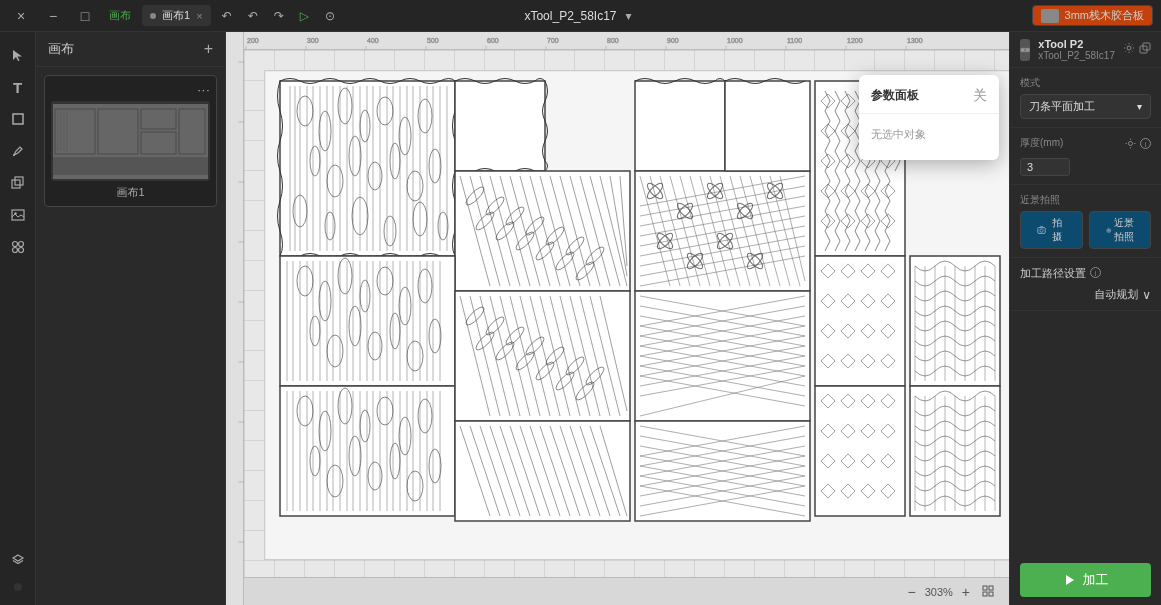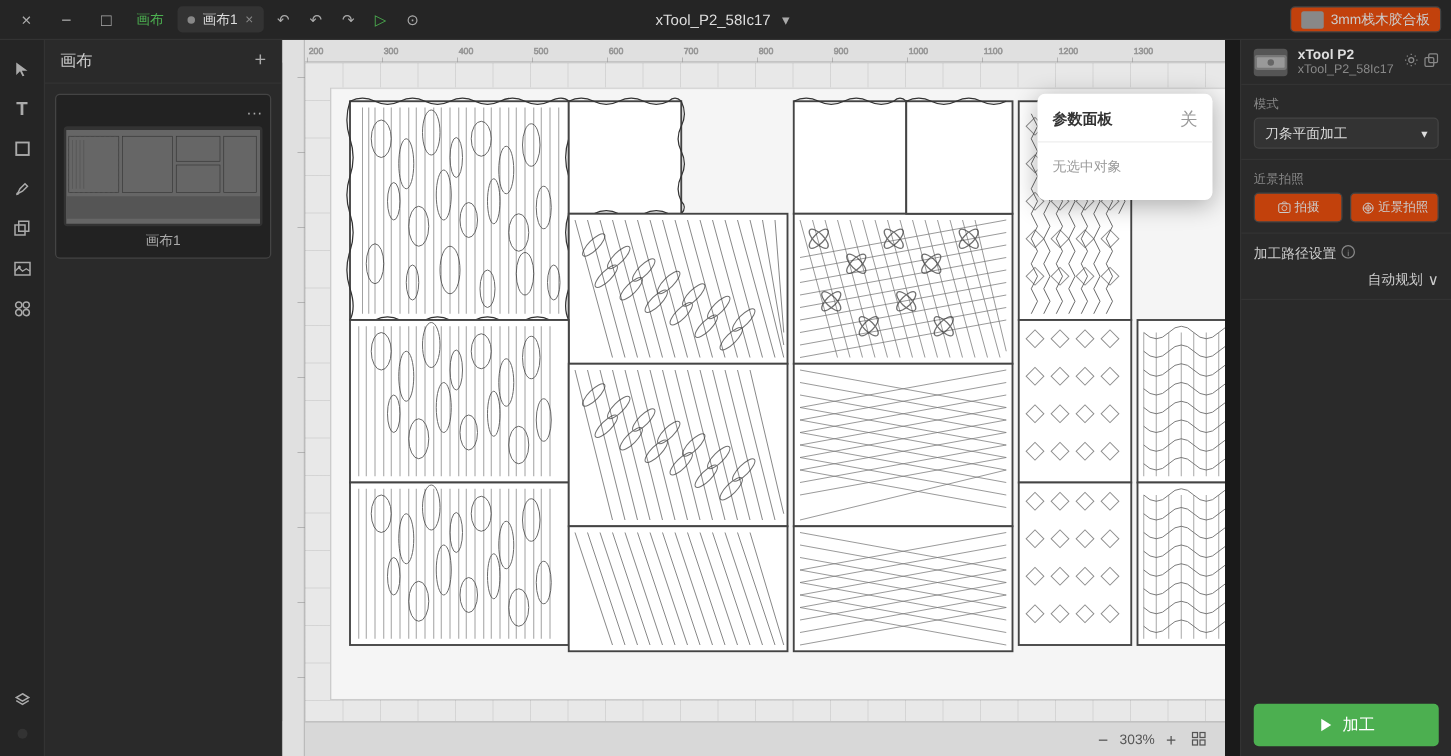--- a/index.html
+++ b/index.html
@@ -147,27 +147,26 @@
       justify-content: flex-end;
       padding: 0 12px;
       gap: 6px;
       font-size: 11px;
       color: #555;
     }
     .zoom-btn { background: none; border: none; color: #555; cursor: pointer; font-size: 14px; padding: 0 3px; }
     
     
     #right-panel {
-      width: 169px;
+      width: 152px;
       background: #2a2a2a;
       border-left: 1px solid #333;
       display: flex;
       flex-direction: column;
       font-size: 11px;
-      margin-left: 12px;
     }
     #right-panel-header {
       display: flex;
       align-items: center;
       padding: 6px 10px;
       border-bottom: 1px solid #333;
       gap: 8px;
     }
     .device-thumb {
       width: 32px;
@@ -211,26 +210,26 @@
       color: #ddd;
       font-size: 11px;
       padding: 2px 6px;
       width: 50px;
     }
     .icon-btn-sm { background: none; border: none; color: #888; cursor: pointer; font-size: 12px; }
     
     .calibrate-row { display: flex; gap: 6px; }
     .cal-btn {
       flex: 1;
-      background: #c2410c;
+      background: #0c4a6e;
       border: 1px solid #444;
       border-radius: 4px;
       color: #ccc;
       font-size: 10px;
-      padding: 4px 2px;
+      padding: 4px 16px;
       cursor: pointer;
       display: flex;
       align-items: center;
       justify-content: center;
       gap: 3px;
     }
     .auto-layout { display: flex; align-items: center; gap: 4px; color: #ccc; font-size: 11px; justify-content: flex-end; }
     
     .process-btn {
       margin: 8px 10px;
@@ -1007,20 +1006,42 @@
     </div>
 
     <div class="right-section">
       <div class="right-label">模式</div>
       <div class="mode-selector">
         <span>刀条平面加工</span>
         <span style="font-size:10px;">▾</span>
       </div>
     </div>
 
+    <div class="right-section">
+      <div class="thickness-row">
+        <span class="right-label">厚度(mm)</span>
+        <div style="display:flex; align-items:center; gap:4px;">
+          <button class="icon-btn-sm">
+            <svg width="11" height="11" viewBox="0 0 11 11">
+                <circle cx="5.5" cy="5.5" r="2" fill="none" stroke="#888" stroke-width="1"></circle>
+                <path d="M5.5 0.5 L5.5 2 M5.5 9 L5.5 10.5 M0.5 5.5 L2 5.5 M9 5.5 L10.5 5.5" stroke="#888" stroke-width="0.8"></path>
+              </svg>
+          </button>
+          <button class="icon-btn-sm">
+            <svg width="11" height="11" viewBox="0 0 11 11">
+                <circle cx="5.5" cy="5.5" r="5" fill="none" stroke="#888" stroke-width="1"></circle>
+                <text x="5.5" y="8.5" text-anchor="middle" font-size="7" fill="#888">i</text>
+              </svg>
+          </button>
+        </div>
+      </div>
+      <div style="display:flex; align-items:center; gap:6px; margin-top:4px;">
+        <input type="text" class="thickness-input" value="3" style="background: rgb(51, 51, 51); border: 1px solid rgb(68, 68, 68); border-radius: 3px; color: rgb(221, 221, 221); font-size: 11px; padding: 2px 6px; width: 50px;">
+      </div>
+    </div>
 
     <div class="right-section">
       <div class="right-label">近景拍照</div>
       <div class="calibrate-row">
         <button class="cal-btn">
           <svg width="11" height="11" viewBox="0 0 11 11">
               <rect x="1" y="2" width="9" height="7" fill="none" stroke="#ccc" stroke-width="0.8" rx="1"></rect>
               <circle cx="5.5" cy="5.5" r="2" fill="none" stroke="#ccc" stroke-width="0.7"></circle>
               <path d="M3.5 2 L4.5 0.5 L6.5 0.5 L7.5 2" fill="none" stroke="#ccc" stroke-width="0.7"></path>
             </svg>

